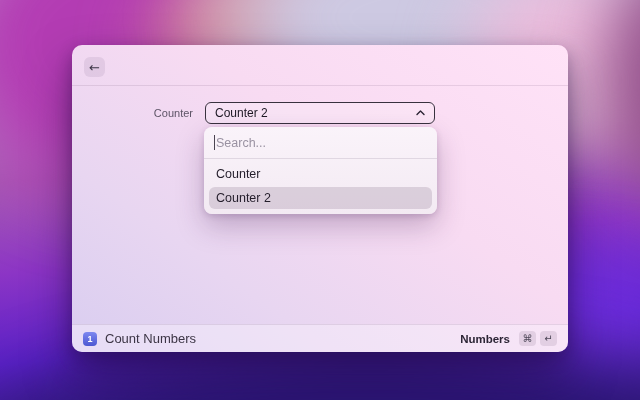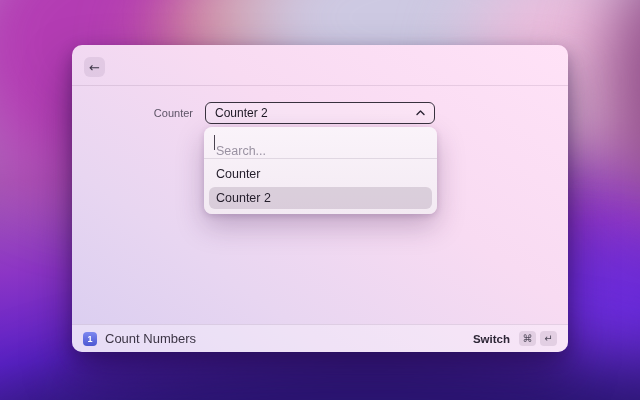--- a/index.html
+++ b/index.html
@@ -46,21 +46,21 @@
   }
   .select-value{flex:1;font-size:12px;color:#1d1824}
   .chevron{display:flex;align-items:center}
 
   
   .panel{
     position:absolute;left:132px;top:82px;width:233px;border-radius:8px;
     background:linear-gradient(180deg,rgba(250,244,250,.97),rgba(243,235,243,.95));
     box-shadow:0 12px 28px rgba(55,20,75,.26),0 2px 6px rgba(55,20,75,.16);
   }
-  .search-row{position:relative;height:31px;border-bottom:1px solid rgba(60,40,70,.12);display:flex;align-items:flex-end}
+  .search-row{position:relative;height:31px;border-bottom:1px solid rgba(60,40,70,.12);display:flex;align-items:center}
   .caret{position:absolute;left:10px;top:8px;width:1px;height:15px;background:#4a4350}
   .search-input{
     width:100%;border:none;outline:none;background:transparent;
     padding:0 10px 0 12px;font-size:12.5px;color:#241e2b;font-family:inherit;
   }
   .search-input::placeholder{color:#9a92a2;opacity:1}
   .options{padding:4px 5px 5px 5px}
   .option{
     height:22px;display:flex;align-items:center;padding:0 7px;border-radius:6px;
     font-size:12.5px;color:#241e2b;margin-bottom:2px;cursor:pointer;
@@ -132,20 +132,20 @@
         <div class="option">Counter</div>
         <div class="option selected">Counter 2</div>
       </div>
     </div>
 
     <div class="footer">
       <span class="ext-icon">1</span>
       <span class="cmd-name">Count Numbers</span>
       <span class="spacer"></span>
       <button class="action-btn">
-        <span class="action-label">Switch</span>
+        <span class="action-label">Numbers</span>
         <span class="keycap">⌘</span>
         <span class="keycap">↵</span>
       </button>
     </div>
 
   </div>
 </div>
 
 </body></html>

